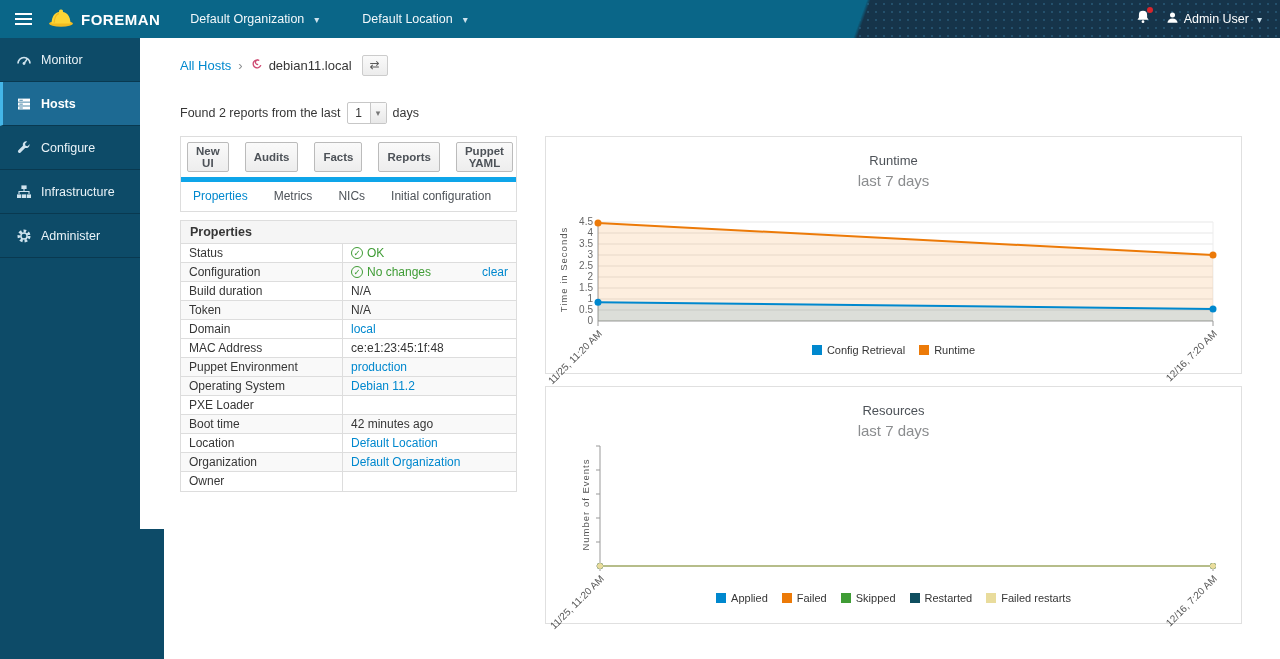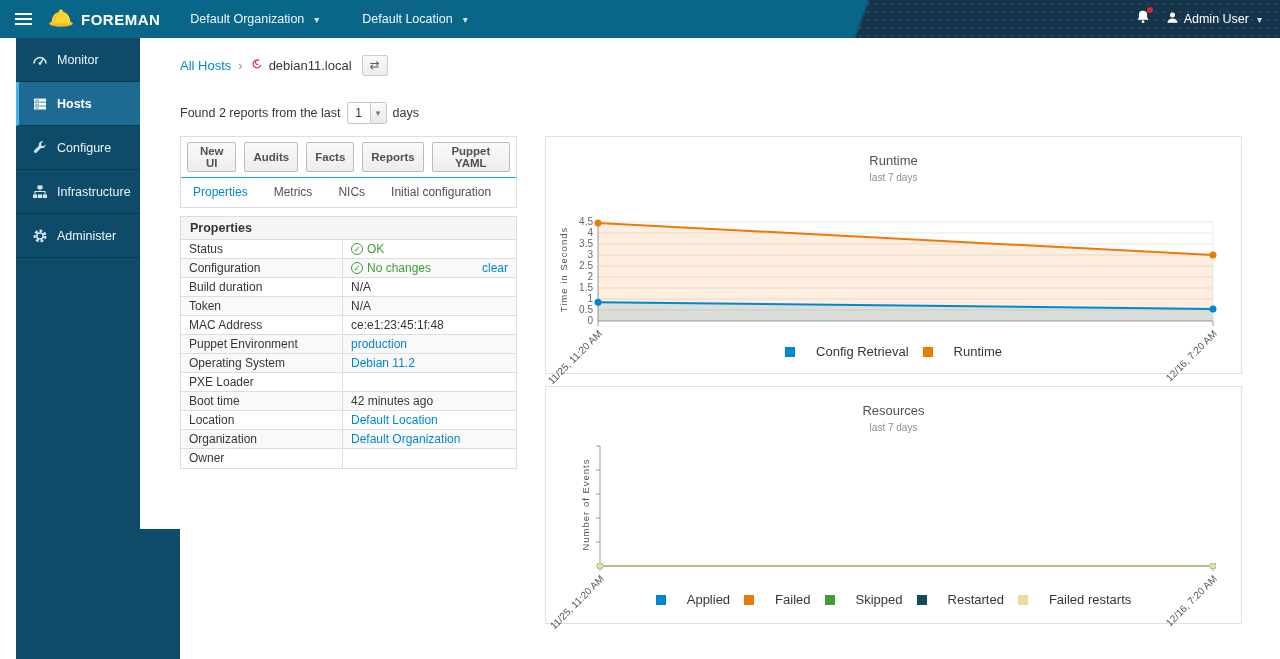--- a/index.html
+++ b/index.html
@@ -20,21 +20,21 @@
   .ctx-select .caret { margin-left:10px; font-size:10px; color:#cfe3ee; }
   .ctx-org { width:172px; margin-left:8px; }
   .ctx-loc { width:168px; }
   .nav-right { margin-left:auto; display:flex; align-items:center; gap:14px; padding-right:18px; }
   .bell-wrap { position:relative; cursor:pointer; }
   .bell-badge { position:absolute; top:-2px; right:-2px; width:6px; height:6px; border-radius:50%; background:#d9252c; }
   .user-wrap { display:flex; align-items:center; gap:4px; cursor:pointer; font-size:12.5px; }
   .user-wrap .caret { font-size:10px; color:#cfe3ee; margin-left:4px; }
 
   
-  .sidebar { position:absolute; top:38px; left:0; width:164px; height:621px; background:#0d4b68;margin-left:16px; }
+  .sidebar { position:absolute; top:38px; left:0; width:164px; height:621px; background:#0d4b68; }
   .side-item { height:44px; display:flex; align-items:center; padding-left:16px; color:#fff;
     border-bottom:1px solid #093950; cursor:pointer; position:relative; }
   .side-item .s-icon { width:16px; height:16px; margin-right:9px; flex:0 0 16px; }
   .side-item .s-label { font-size:12.5px; color:#eaf3f8; }
   .side-item .s-chev { margin-left:auto; margin-right:12px; font-size:14px; color:#cfe3ee; }
   .side-item.active { background:#1d6a93; border-left:3px solid #44b6e8; padding-left:13px; }
   .side-item.active .s-label { font-weight:bold; color:#fff; }
 
   
   .main { position:absolute; top:38px; left:140px; width:1140px; height:491px; background:#fff; padding:0 40px; }
@@ -59,48 +59,48 @@
   .btn-group .btn:last-child { border-radius:0 2px 2px 0; }
   .btn.disabled { color:#b5b5b5; cursor:default; }
   .btn-danger { background:#c00000; border-color:#8a0000; color:#fff; border-radius:2px; margin-left:5px; }
 
   .content-row { margin-top:12px; display:flex; gap:28px; }
 
   
   .left-col { width:337px; flex:0 0 337px; }
   .panel { border:1px solid #ddd; background:#fff; }
   .panel-heading { background:#f5f5f5; border-bottom:1px solid #ddd; font-size:12.5px; font-weight:bold; color:#363636; padding:4px 9px; }
-  .detail-btns { padding:5px 6px; border-bottom:1px solid #0ea5e9; display:flex; gap:8px; }
+  .detail-btns { padding:5px 6px; border-bottom:5px solid #0ea5e9; display:flex; gap:16px; }
   .detail-btns .btn { border-radius:2px; padding:2px 8px; font-size:11.5px; }
   .detail-tabs { display:flex; gap:26px; padding:7px 12px 8px 12px; font-size:12px; }
   .detail-tab { color:#4d5258; cursor:pointer; }
   .detail-tab.active { color:#0088ce; }
   .props { margin-top:8px; }
   .prop-row { display:flex; border-bottom:1px solid #ddd; font-size:12px; color:#363636; min-height:19px; }
   .prop-row:last-child { border-bottom:none; }
   .prop-row.stripe { background:#f9f9f9; }
   .prop-label { width:162px; flex:0 0 162px; padding:2px 8px; border-right:1px solid #ddd; }
   .prop-value { flex:1; padding:2px 8px; display:flex; align-items:center; gap:4px; }
   .prop-value a, .link { color:#0088ce; text-decoration:none; cursor:pointer; }
   .ok-txt { color:#3f9c35; }
   .ok-icon { display:inline-block; width:12px; height:12px; border:1px solid #3f9c35; border-radius:50%;
     color:#3f9c35; font-size:8.5px; line-height:11px; text-align:center; }
   .clear-link { margin-left:auto; }
 
   
   .right-col { flex:1; }
   .chart-panel { position:relative; width:697px; height:238px; border:1px solid #e0e0e0; background:#fff; margin-bottom:12px; overflow:visible; }
   .chart-title { position:absolute; top:16px; left:0; width:100%; text-align:center; font-size:13px; color:#4d5258; }
-  .chart-subtitle { position:absolute; top:35px; left:0; width:100%; text-align:center; font-size:10px; color:#8b8d8f; }
+  .chart-subtitle { position:absolute; top:35px; left:0; width:100%; text-align:center; font-size:15px; color:#8b8d8f; }
   .chart-ylabel { position:absolute; width:140px; text-align:center; font-size:9.5px; letter-spacing:1px; color:#555;
     transform:rotate(-90deg); }
   .chart-svg { position:absolute; top:0; left:0; }
   .xlab { position:absolute; font-size:10px; color:#555; white-space:nowrap; transform:rotate(-45deg); transform-origin:100% 0; }
   .legend { position:absolute; left:0; width:100%; display:flex; justify-content:center; gap:14px; }
-  .legend-item { display:flex; align-items:center; gap:21px; font-size:13px; color:#363636; cursor:pointer; }
+  .legend-item { display:flex; align-items:center; gap:5px; font-size:11px; color:#363636; cursor:pointer; }
   .legend-swatch { width:10px; height:10px; display:inline-block; }
 </style>
 </head>
 <body>
 
 <div id="app">
 
   <div class="navbar">
     <div class="hamburger">
         <span></span>
@@ -263,20 +263,26 @@
               <div class="prop-row">
                 <span class="prop-label">Build duration</span>
                 <span class="prop-value">
                   <span>N/A</span>
                 </span>
               </div>
               <div class="prop-row stripe">
                 <span class="prop-label">Token</span>
                 <span class="prop-value">
                   <span>N/A</span>
+                </span>
+              </div>
+              <div class="prop-row">
+                <span class="prop-label">Domain</span>
+                <span class="prop-value">
+                  <a>local</a>
                 </span>
               </div>
               <div class="prop-row">
                 <span class="prop-label">MAC Address</span>
                 <span class="prop-value">
                   <span>ce:e1:23:45:1f:48</span>
                 </span>
               </div>
               <div class="prop-row stripe">
                 <span class="prop-label">Puppet Environment</span>

